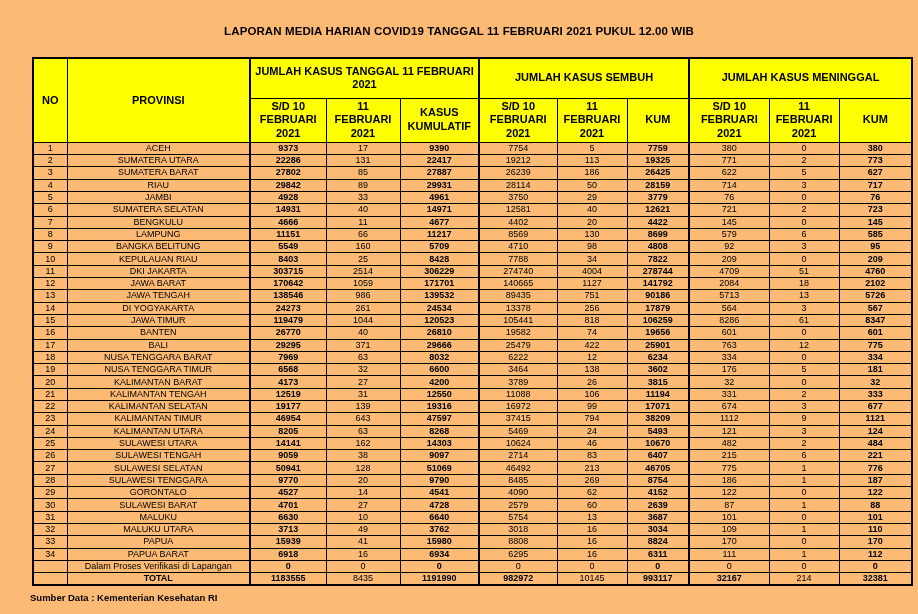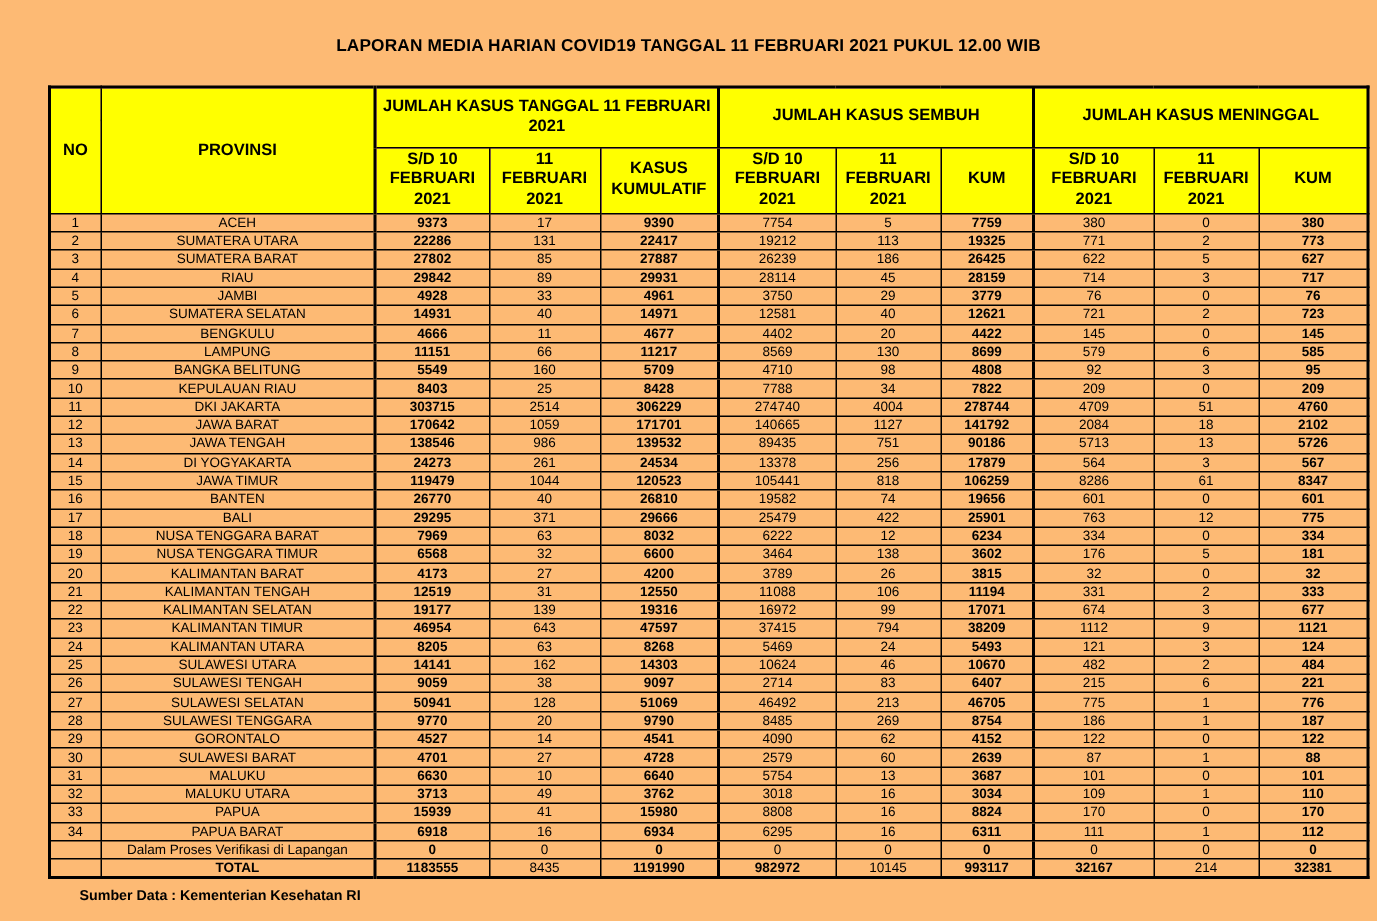--- a/index.html
+++ b/index.html
@@ -61,21 +61,20 @@
     white-space: nowrap;
     vertical-align: middle;
   }
   .report tbody td.prov { text-align: center; }
   .report tbody td.b { font-weight: bold; }
   .g-start { border-left: 2px solid #000 !important; }
   .footer {
     position: absolute; top: 592px; left: 30px;
     font-weight: bold;
     font-size: 9.5px;
-    margin-left: 23px;
   }
 </style>
 </head>
 <body>
 
 <div class="page">
   <div class="title">LAPORAN MEDIA HARIAN COVID19 TANGGAL 11 FEBRUARI 2021 PUKUL 12.00 WIB</div>
   <div class="note">data dapat berubah sesuai hasil verifikasi</div>
 
   <table class="report">
@@ -152,21 +151,21 @@
           <td class="num">5</td>
           <td class="num b">627</td>
         </tr>
         <tr>
           <td class="no">4</td>
           <td class="prov">RIAU</td>
           <td class="num b g-start">29842</td>
           <td class="num">89</td>
           <td class="num b">29931</td>
           <td class="num g-start">28114</td>
-          <td class="num">45</td>
+          <td class="num">50</td>
           <td class="num b">28159</td>
           <td class="num g-start">714</td>
           <td class="num">3</td>
           <td class="num b">717</td>
         </tr>
         <tr>
           <td class="no">5</td>
           <td class="prov">JAMBI</td>
           <td class="num b g-start">4928</td>
           <td class="num">33</td>

